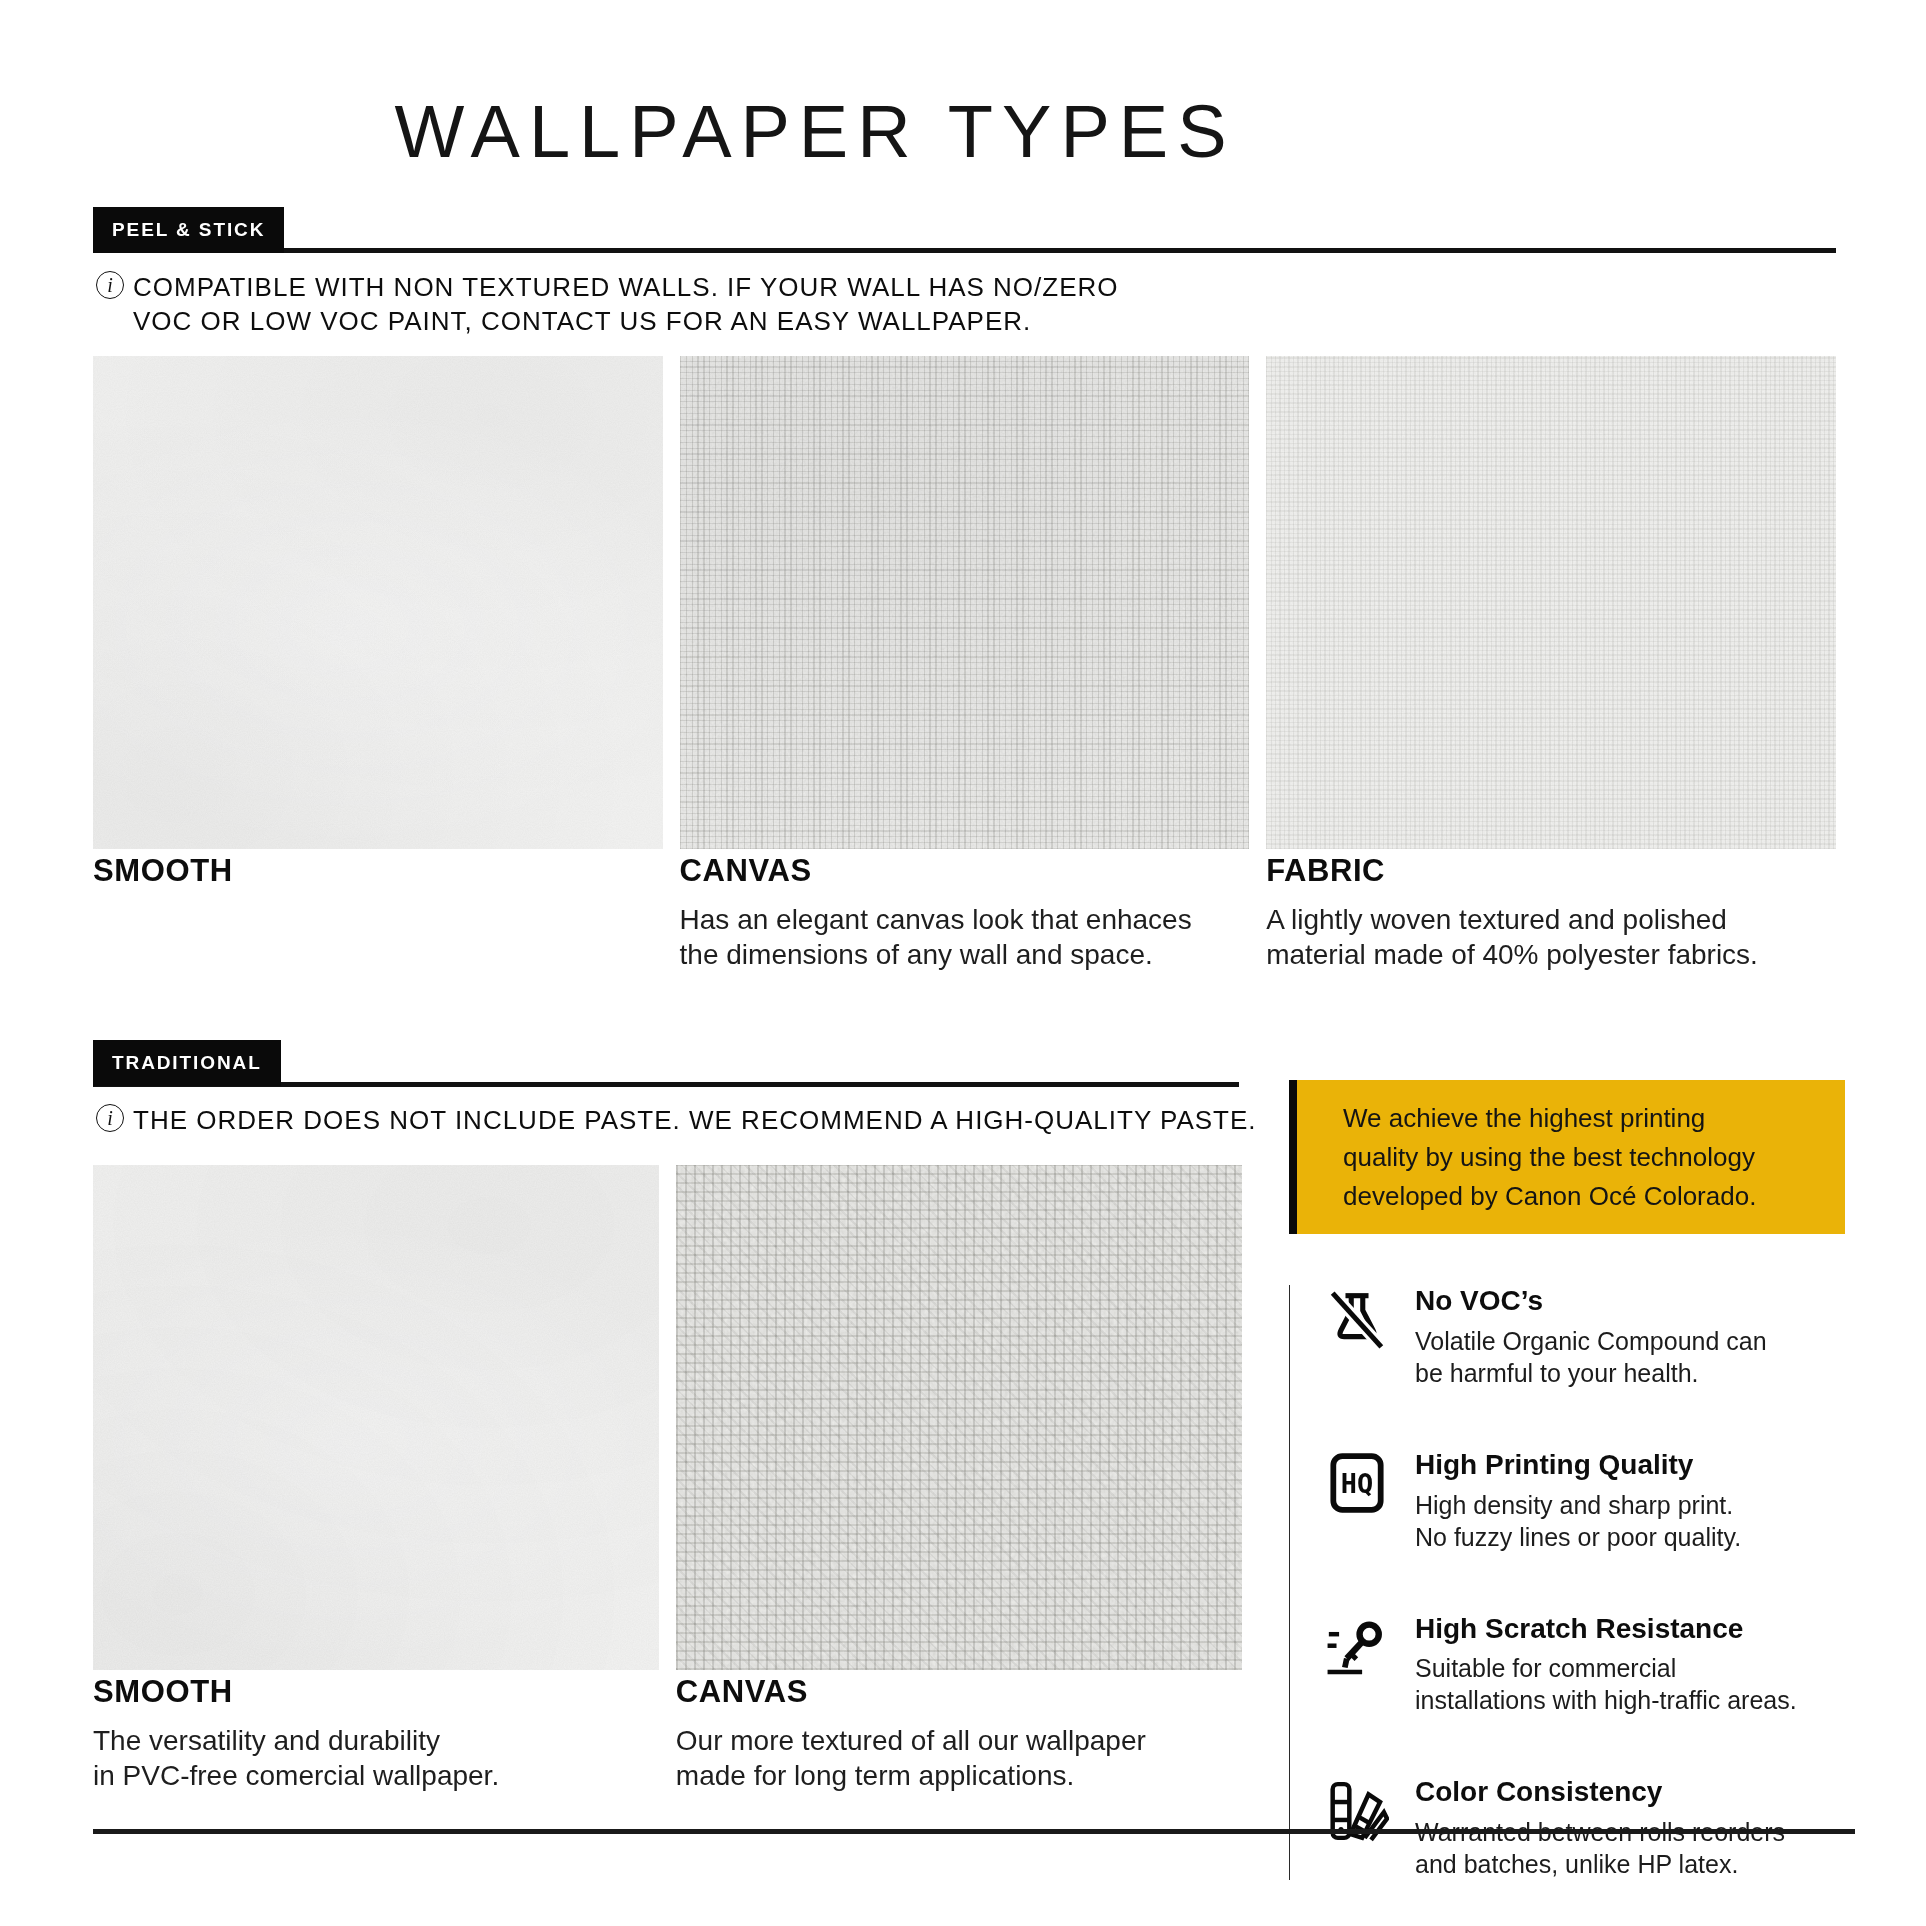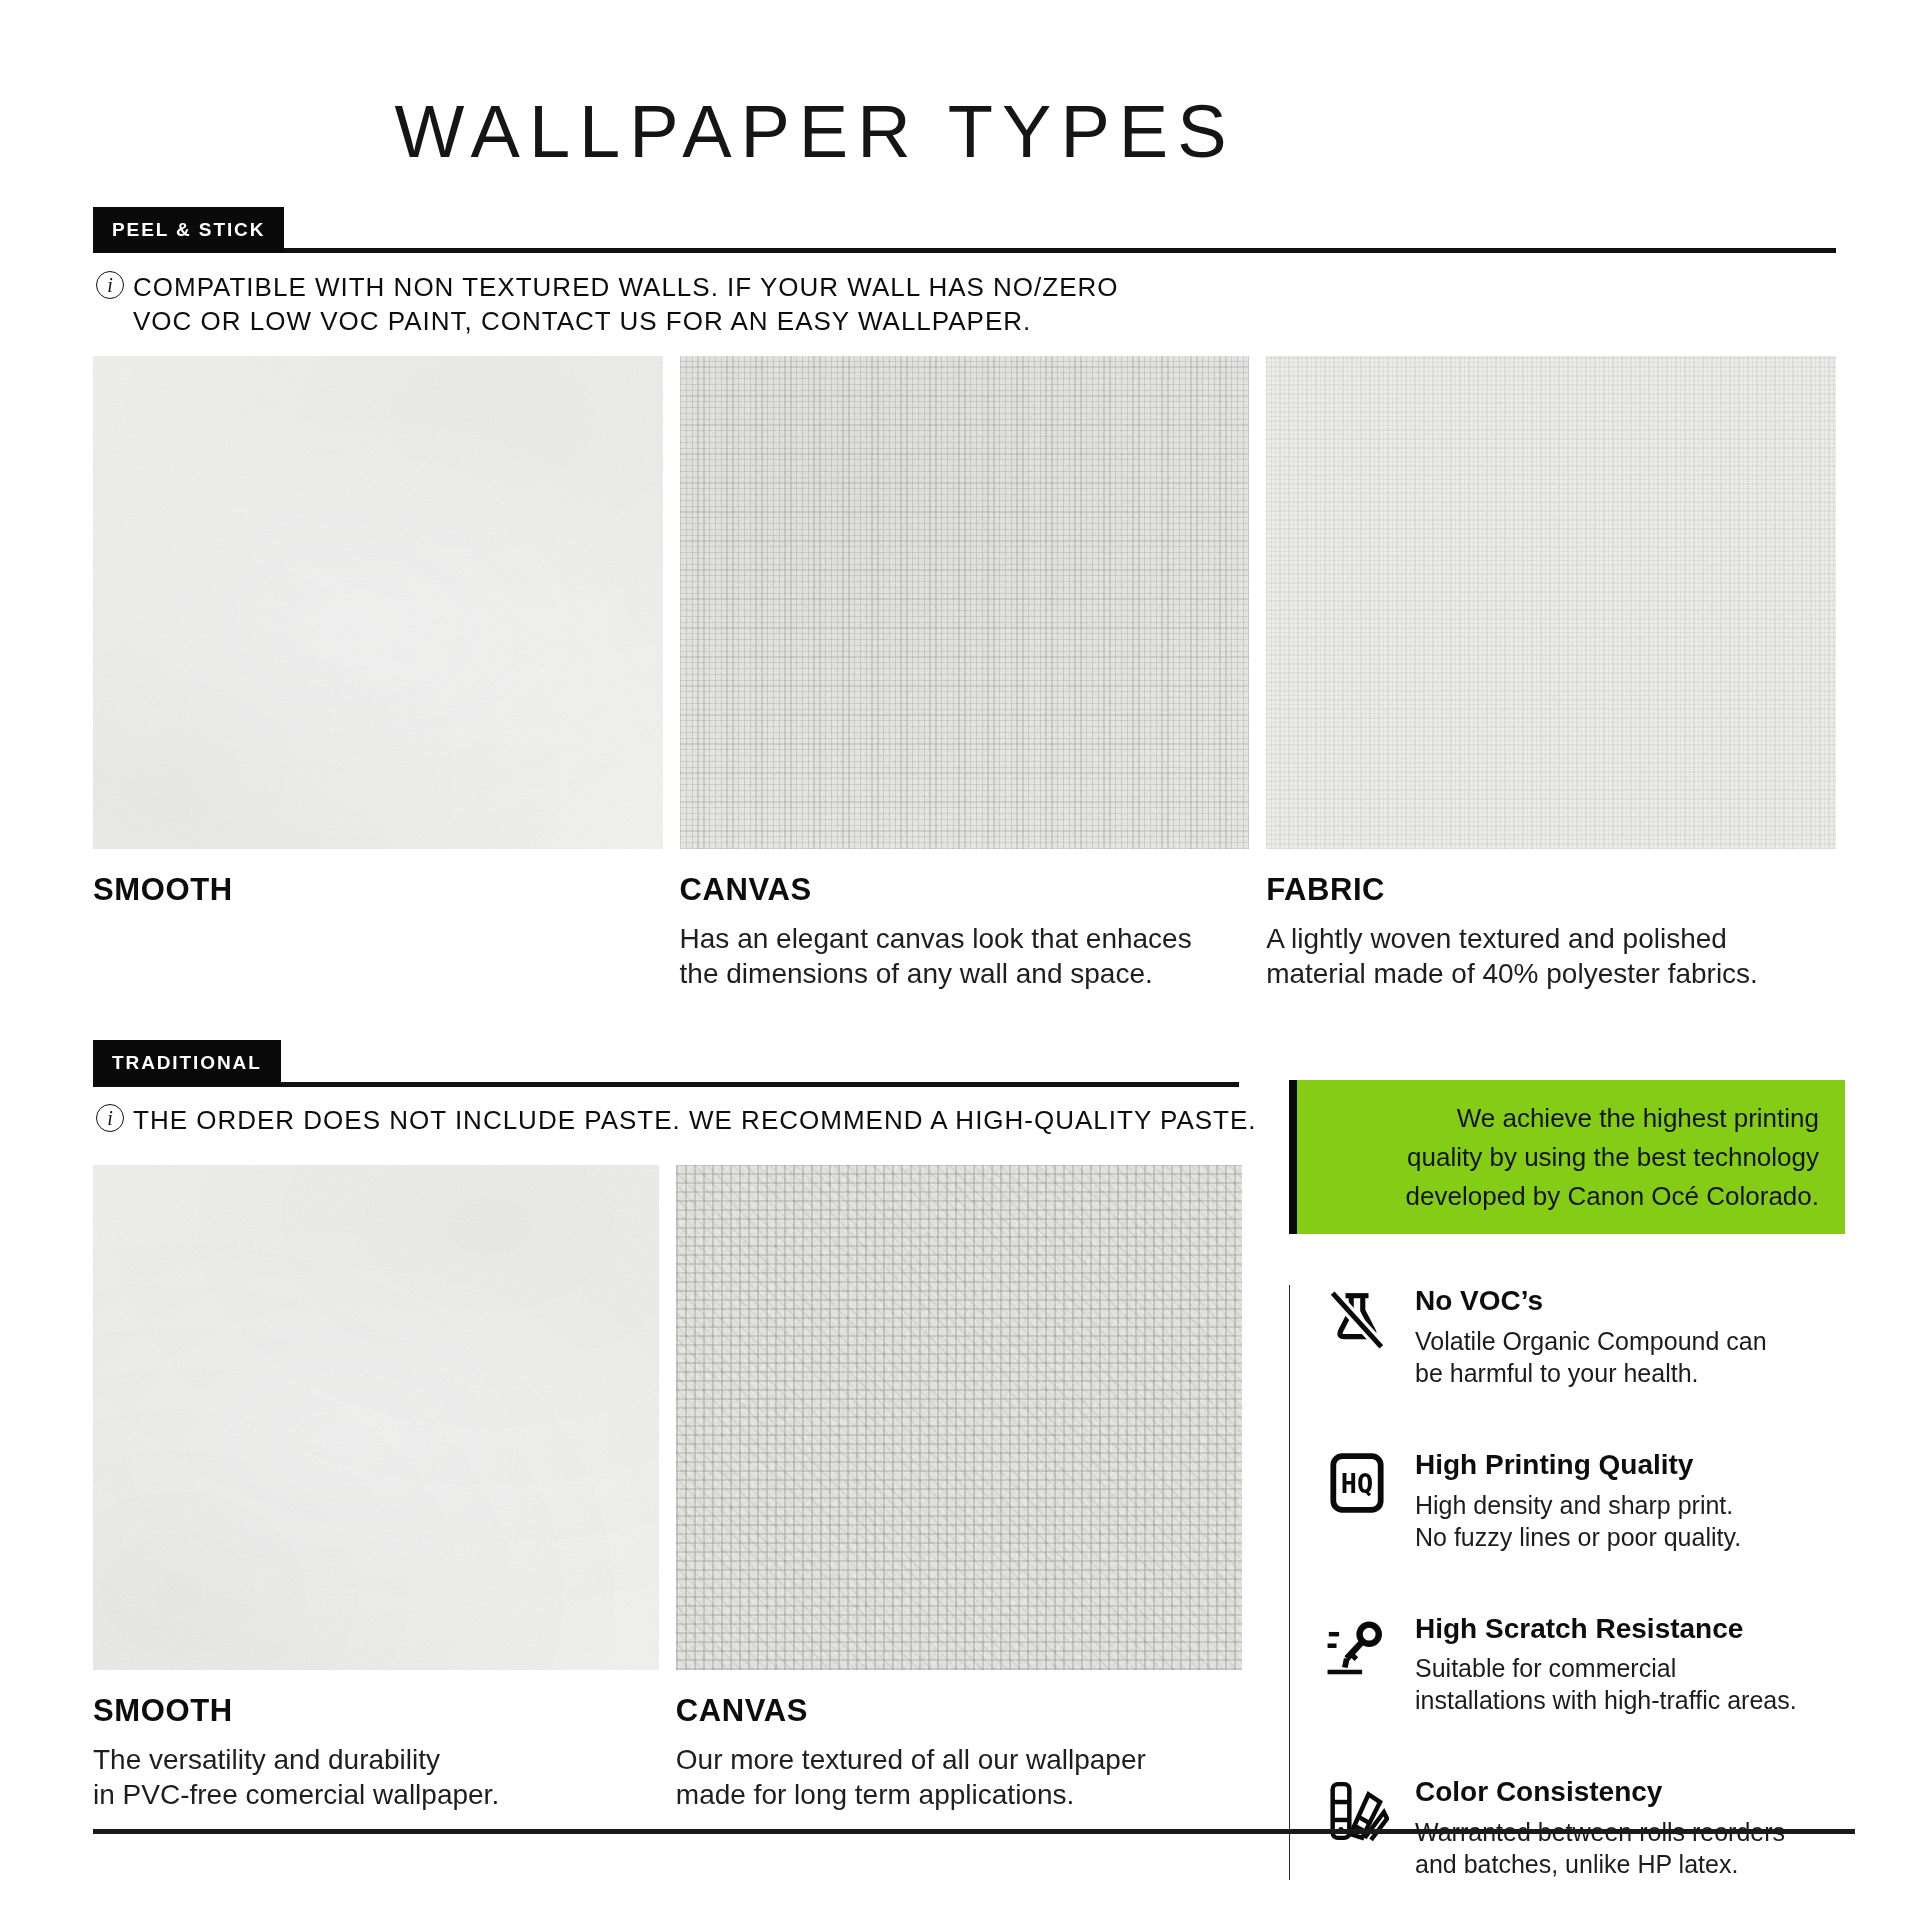--- a/index.html
+++ b/index.html
@@ -63,28 +63,28 @@
       repeating-linear-gradient(0deg,  rgba(120,120,112,0.09) 0 1.3px, rgba(255,255,255,0) 1.3px 4.5px);
   }
   .tex-canvas-heavy {
     background-color:#f1f1ee;
     background-image:
       repeating-linear-gradient(90deg, rgba(105,105,98,0.22) 0 1.9px, rgba(255,255,255,0) 1.9px 9px),
       repeating-linear-gradient(0deg,  rgba(105,105,98,0.19) 0 1.9px, rgba(255,255,255,0) 1.9px 9px),
       repeating-linear-gradient(45deg, rgba(0,0,0,0.05) 0 1.9px, rgba(255,255,255,0) 1.9px 9px);
   }
 
-  .swatch-title { margin-top:23px; font-size:31px; font-weight:700; letter-spacing:0.6px; color:#0d0d0d; }
+  .swatch-title { margin-top:4px; font-size:31px; font-weight:700; letter-spacing:0.6px; color:#0d0d0d; }
   .swatch-desc  { margin-top:13px; font-size:28px; line-height:35px; color:#1e1e1e; white-space:pre; }
 
   
   .sidebar { position:absolute; left:1289px; top:1080px; width:556px; }
   .quality-box {
-    border-left:8.3px solid #0a0a0a; background:#84cc16;
-    padding:18.6px 26px 18.6px 46px; min-height:153px;text-align:right;
+    border-left:8.3px solid #0a0a0a; background:#eab308;
+    padding:18.6px 26px 18.6px 46px; min-height:153px;
   }
   .quality-box .q-text { font-size:26px; line-height:39px; color:#141414; white-space:pre; }
 
   .features { margin-top:51px; border-left:1.9px solid #2a2a2a; padding-left:35px; display:flex; flex-direction:column; gap:60px; }
   .feature { display:flex; align-items:flex-start; }
   .f-icon { flex:0 0 64px; width:64px; height:64px; margin-right:26px; margin-top:2.6px; }
   .f-icon svg { width:100%; height:100%; }
   .f-title { font-size:28px; font-weight:700; color:#0d0d0d; }
   .f-desc { margin-top:7.7px; font-size:25px; line-height:32px; color:#1c1c1c; white-space:pre; }
 

